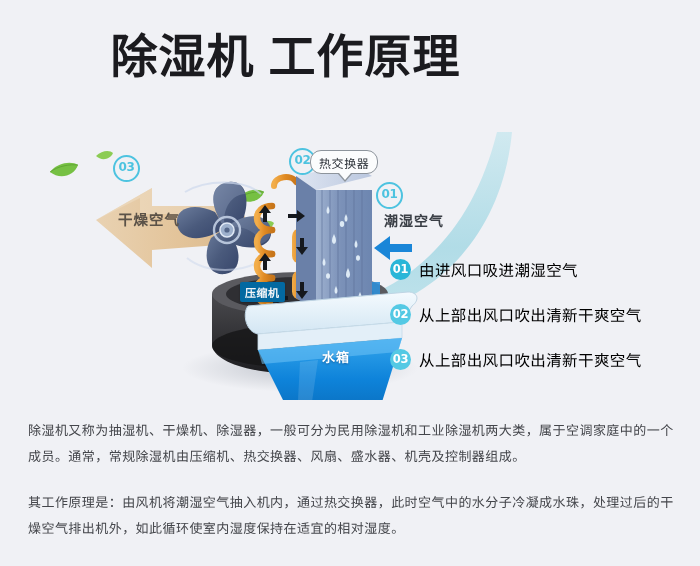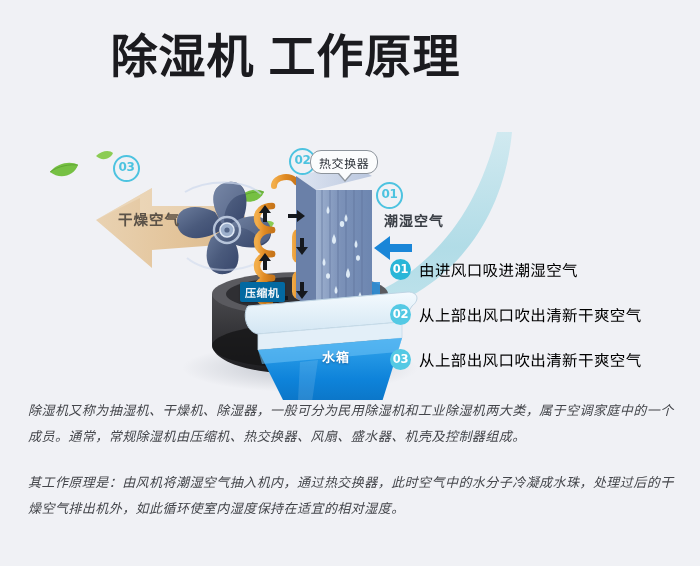--- a/index.html
+++ b/index.html
@@ -174,23 +174,22 @@
     letter-spacing: -0.4px;
   }
   .dot-03 { left: 113px; top: 155px; }
   .dot-02 { left: 289px; top: 148px; }
   .dot-01 { left: 376px; top: 182px; }
 
   
   .body-copy {
     position: absolute;
     left: 28px;
-    top: 398px;
+    top: 418px;
     width: 648px;
-    font-style: italic;
   }
   .para {
     font-size: 13px;
     color: #44464b;
     line-height: 26px;
     letter-spacing: 0.45px;
     margin: 0 0 20px 0;
   }
   .para:last-child { margin-bottom: 0; }
 </style>

